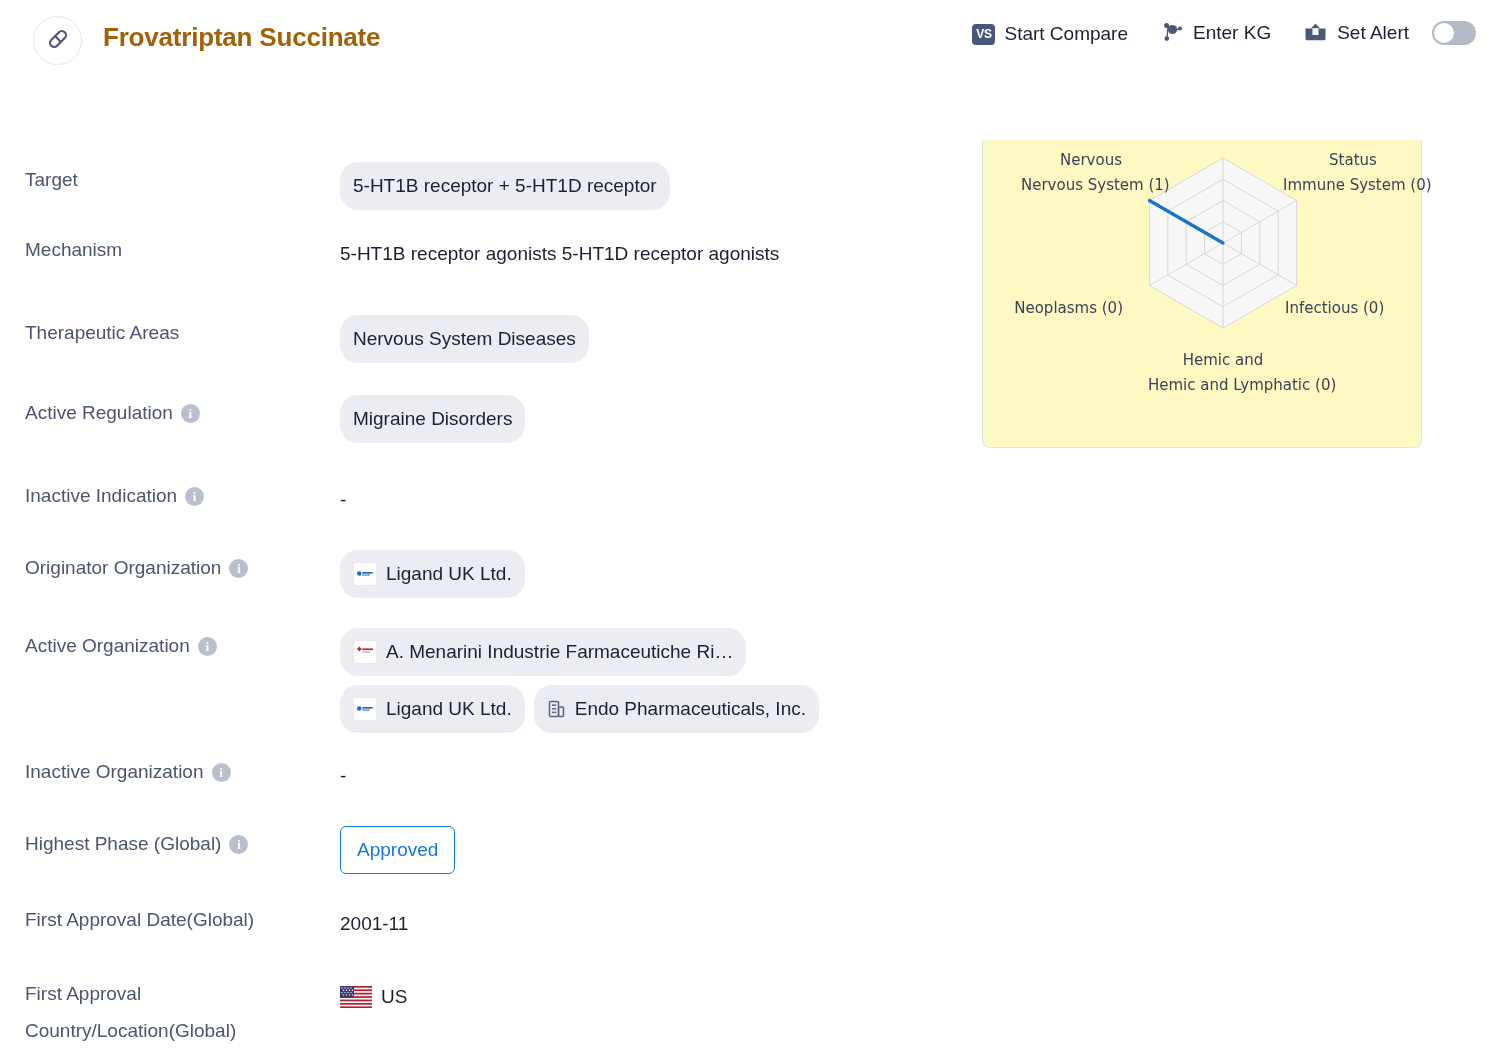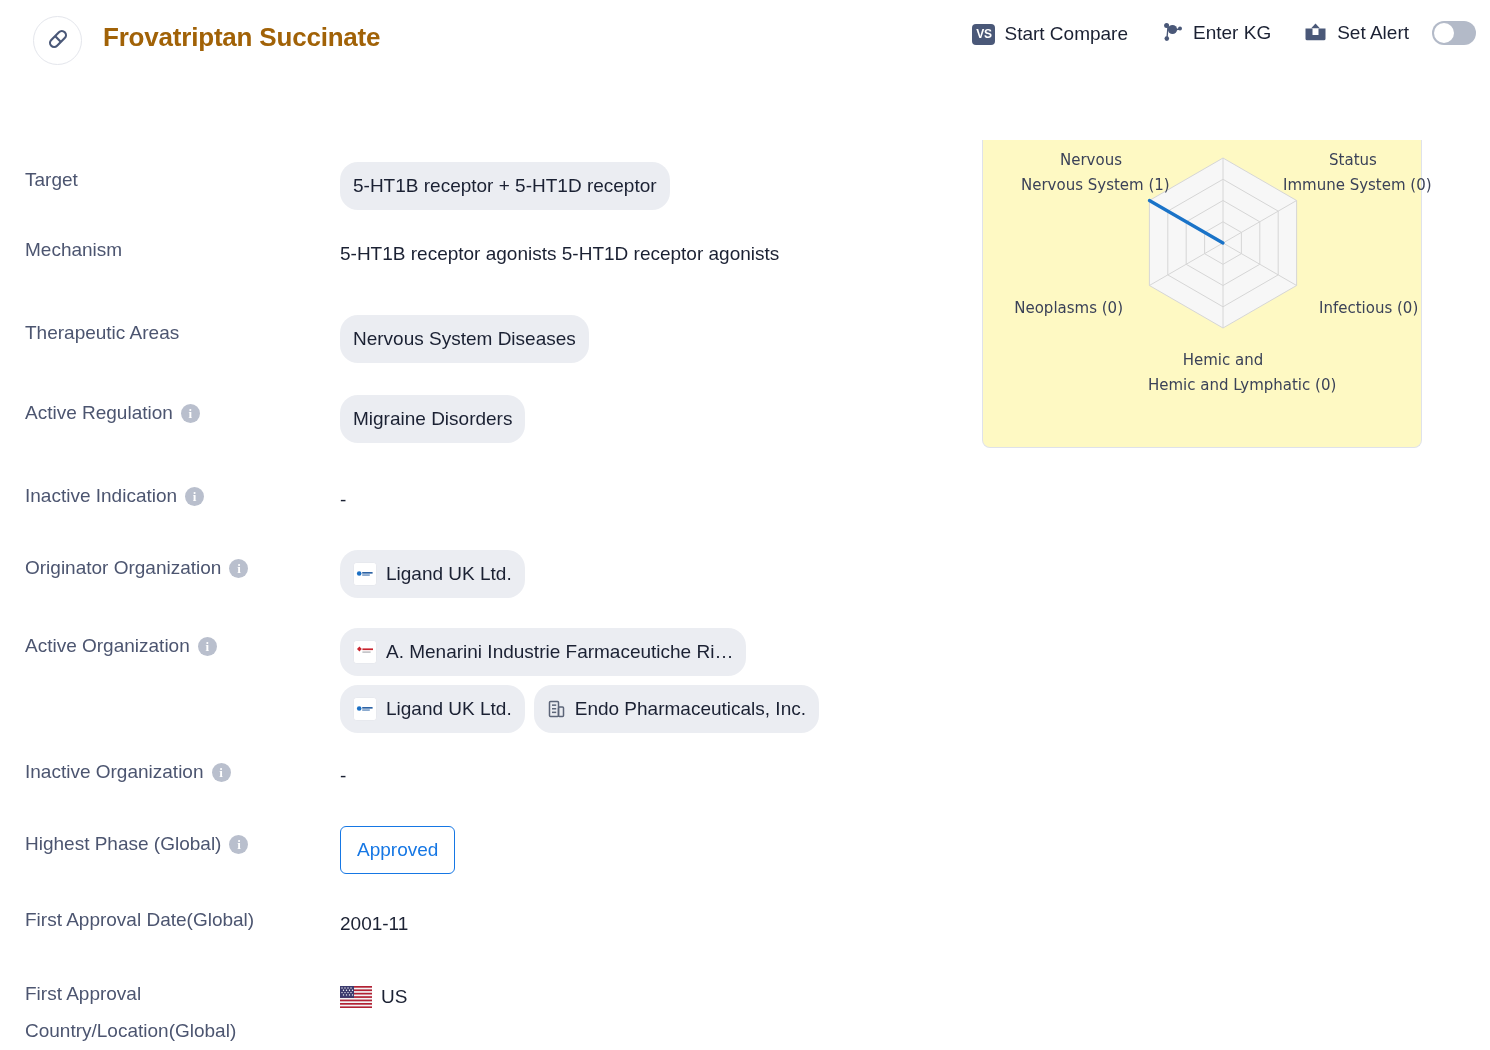--- a/index.html
+++ b/index.html
@@ -541,21 +541,21 @@
         <div class="radar-label" style="left:38px;  top:8px;  width:140px;">
           <div>Nervous</div>
           <div>Nervous System (1)</div>
         </div>
 
         <div class="radar-label" style="left:300px; top:8px;  width:140px;">
           <div>Status</div>
           <div>Immune System (0)</div>
         </div>
 
-        <div class="radar-label" style="left:336px; top:156px; width:140px; text-align:left;">Infectious (0)</div>
+        <div class="radar-label" style="left:302px; top:156px; width:140px; text-align:left;">Infectious (0)</div>
 
         <div class="radar-label" style="left:165px; top:208px; width:150px;">
           <div>Hemic and</div>
           <div>Hemic and Lymphatic (0)</div>
         </div>
 
         <div class="radar-label" style="left:-20px; top:156px; width:160px; text-align:right;">Neoplasms (0)</div>
 
       </div>
     </div>

